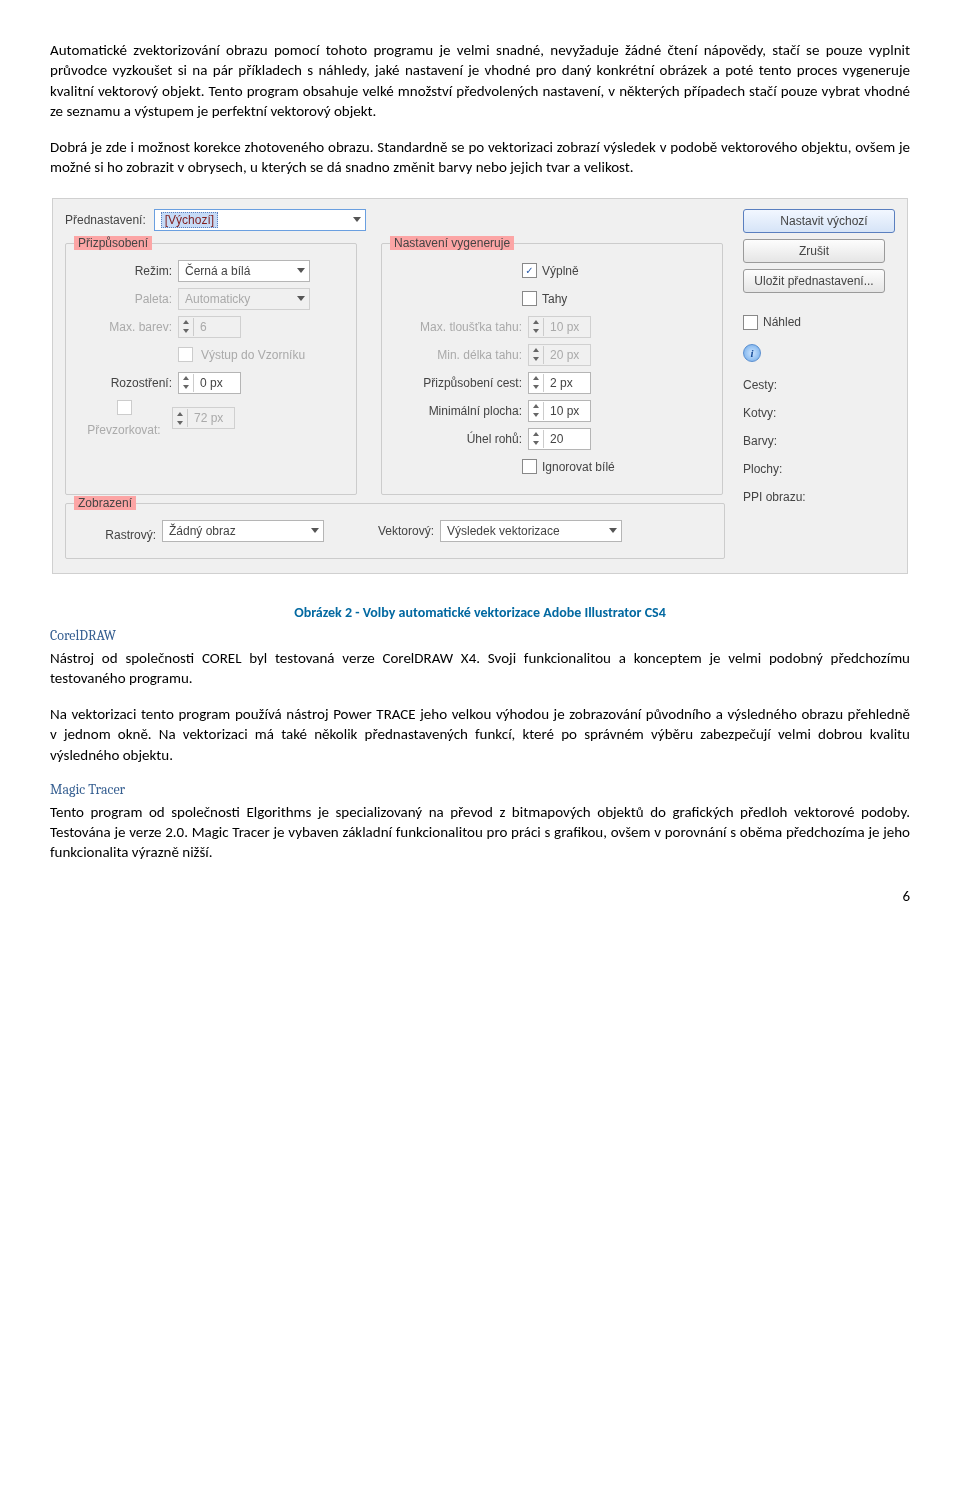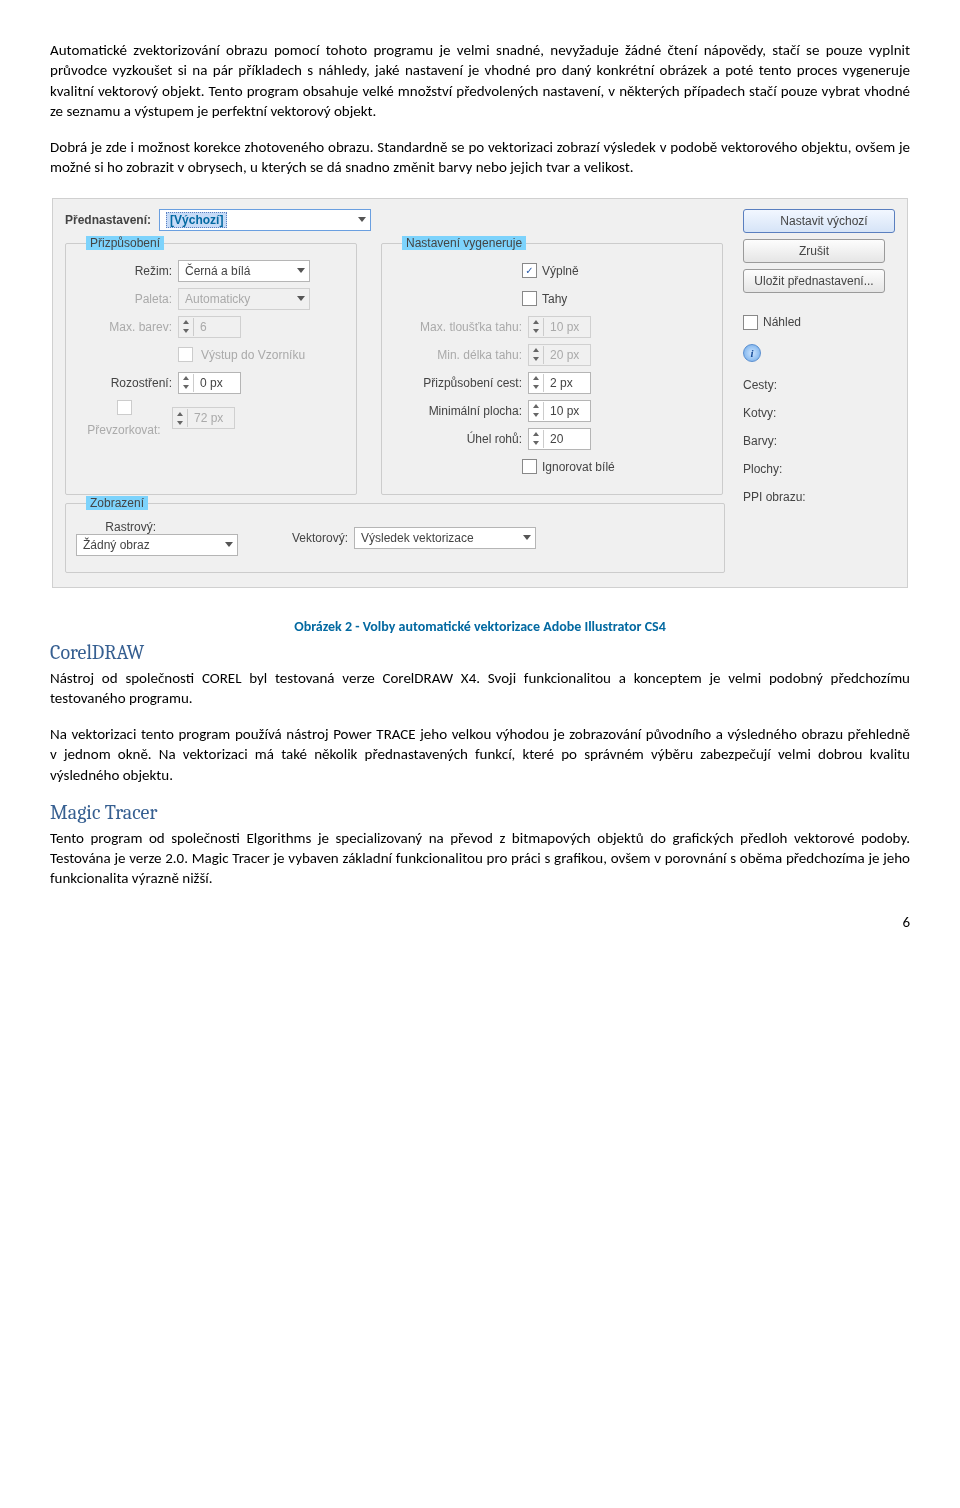--- a/index.html
+++ b/index.html
@@ -25,34 +25,33 @@
     font-family: Tahoma, Arial, sans-serif;
     font-size: 12px;
     color: #444;
     position: relative;
   }
   .dlg-row-top {
     display: flex;
     align-items: center;
     gap: 8px;
     margin-bottom: 4px;
-    font-weight: bold;
   }
   .fieldset {
     border: 1px solid #ccc;
     border-radius: 2px;
     padding: 10px 10px 10px 10px;
     margin-top: 8px;
     position: relative;
   }
   .fieldset-label {
     position: absolute;
     top: -8px;
-    left: 20px;
-    background: #7dd3fc;
+    left: 8px;
+    background: #fca5a5;
     padding: 0 4px;
     font-size: 12px;
     color: #444;
   }
   .form-row {
     display: flex;
     align-items: center;
     margin: 6px 0;
     min-height: 22px;
   }
@@ -180,21 +179,21 @@
   .caption {
     text-align:center;
     color:#0369a1;
     font-weight:bold;
     font-size:14px;
     margin: 8px 0 4px 0;
   }
   h2.blue {
     color:#365f91;
     font-family: Cambria, Georgia, serif;
-    font-size: 20px;
+    font-size: 14px;
     font-weight: normal;
     margin: 6px 0 4px 0;
   }
   .page-num {
     text-align:right;
     font-size:15px;
     margin-top: 24px;
   }
   .preset-combo {
     display:inline-flex;
@@ -203,21 +202,21 @@
     background:#fff;
     height:20px;
     padding: 0 4px 0 6px;
     min-width: 200px;
     justify-content:space-between;
   }
   .preset-combo .sel {
     background:#c6dbf7;
     border:1px dotted #5a7fbf;
     padding: 0 3px;
-    color:#0369a1;
+    color:#7f1d1d;
     font-size:12px;
   }
   .preset-combo .arrow {
     width:0;height:0;
     border-left:4px solid transparent;
     border-right:4px solid transparent;
     border-top:5px solid #555;
   }
 </style>
 </head>
@@ -399,21 +398,21 @@
           <span class="box"></span>
           <span>Ignorovat bílé</span>
         </label>
       </div>
     </div>
   </div>
 
   <div class="fieldset" style="margin-right:170px;">
     <span class="fieldset-label">Zobrazení</span>
     <div class="form-row" style="gap:30px;">
-      <div style="display:flex;align-items:flex-start;flex-direction:column;">
+      <div style="display:flex;align-items:flex-end;">
         <span class="form-label" style="width:80px">Rastrový:</span>
         <div class="dropdown" style="min-width:150px">
           <span>Žádný obraz</span>
           <span class="arrow"></span>
         </div>
       </div>
       <div style="display:flex;align-items:center;">
         <span class="form-label" style="width:80px">Vektorový:</span>
         <div class="dropdown" style="min-width:170px">
           <span>Výsledek vektorizace</span>

